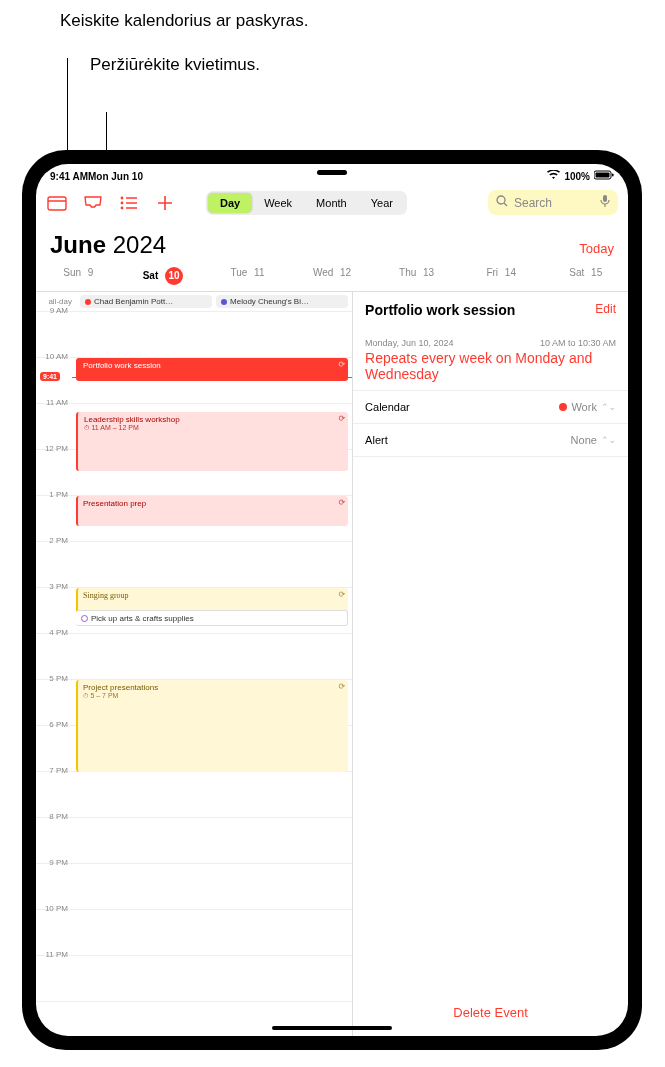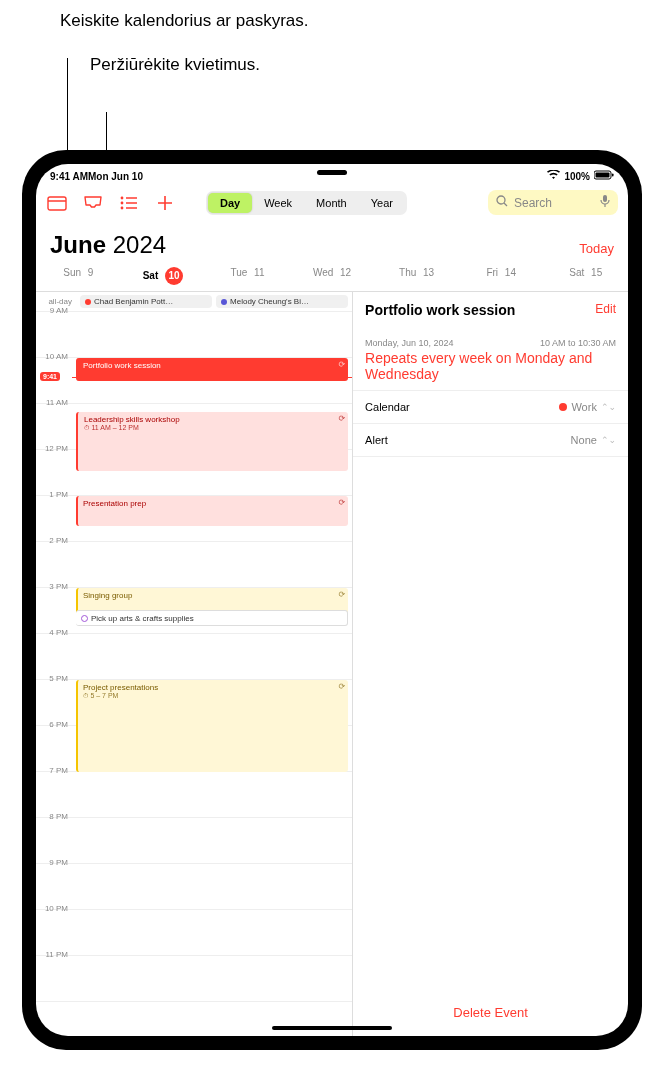--- a/index.html
+++ b/index.html
@@ -321,21 +321,21 @@
           </div>
           <div class="event red-light" style="top:100px;height:59px;padding-left:6px;">
             <div>Leadership skills workshop</div>
             <div class="sub"><span>⏱</span> <span>11 AM – 12 PM</span></div>
             <span class="sync">⟳</span>
           </div>
           <div class="event red-light" style="top:184px;height:30px;">
             <span>Presentation prep</span>
             <span class="sync">⟳</span>
           </div>
-          <div class="event yellow" style="top:276px;height:28px;">
+          <div class="event yellow" style="top:276px;height:28px;font-family:Liberation Serif, serif;">
             <span>Singing group</span>
             <span class="sync">⟳</span>
           </div>
           <div class="event purple-line" style="top:298px;height:16px;">
             <span class="pdot"></span><span>Pick up arts &amp; crafts supplies</span>
           </div>
           <div class="event yellow" style="top:368px;height:92px;">
             <div>Project presentations</div>
             <div class="sub"><span>⏱</span> <span>5 – 7 PM</span></div>
             <span class="sync">⟳</span>

